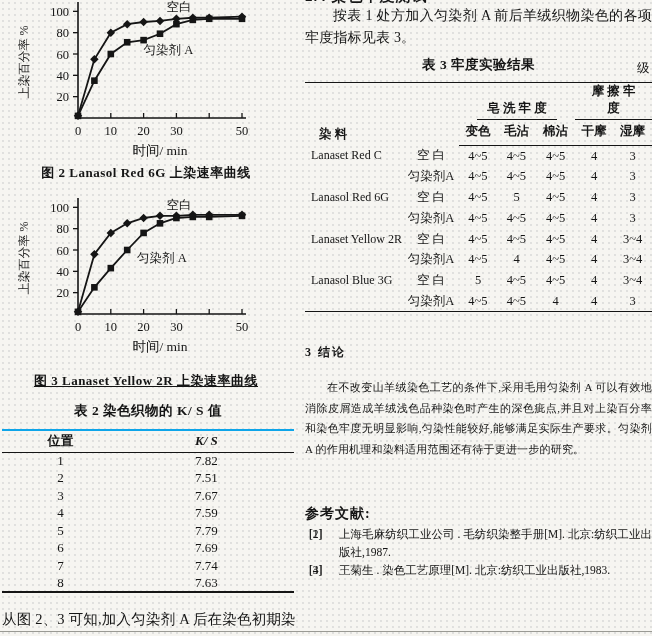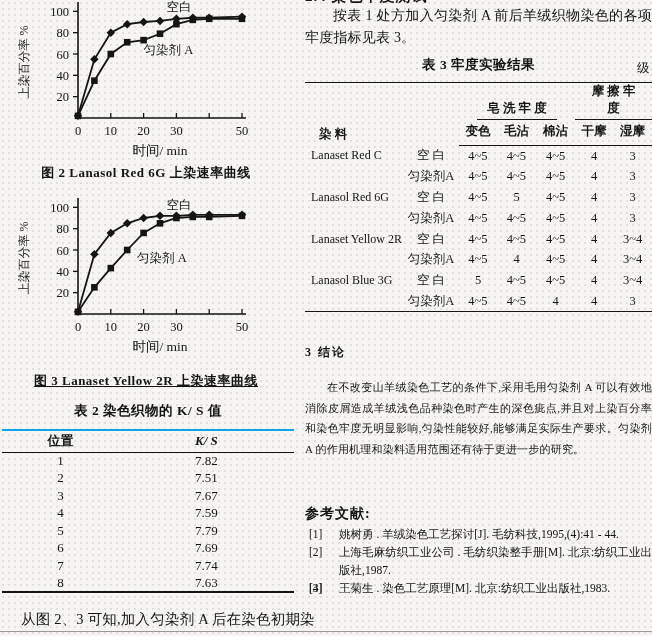--- a/index.html
+++ b/index.html
@@ -28,21 +28,21 @@
 
   
   #t2block { position:absolute; left:2px; top:402px; width:292px; }
   .t2-title { text-align:center; font-size:13.5px; font-weight:bold; letter-spacing:.5px; }
   table { border-collapse:collapse; width:100%; table-layout:fixed; }
   #t2 { margin-top:9px; border-top:2px solid #0ea5e9; border-bottom:2px solid #151515; }
   #t2 th { font-weight:bold; border-bottom:1.3px solid #151515; height:22px; font-size:13px; }
   #t2 td { text-align:center; height:17.5px; font-size:13px; }
   .italic { font-style:italic; }
 
-  .closing-text { position:absolute; left:2px; top:610px; width:300px; font-size:14.5px; letter-spacing:.2px; white-space:nowrap;margin-left:19px; }
+  .closing-text { position:absolute; left:2px; top:610px; width:300px; font-size:14.5px; letter-spacing:.2px; white-space:nowrap; }
 
   
   .cut-heading { position:absolute; left:0; top:0; width:340px; height:5px; overflow:hidden; }
   .cut-heading span { display:block; margin-top:-13px; font-weight:bold; font-size:15px; letter-spacing:1px; }
   .para { font-size:14px; line-height:21.5px; text-align:justify; text-indent:2em; letter-spacing:.2px; }
   #intro-para { position:absolute; left:0; top:5px; width:347px; }
   #t3block { position:absolute; left:0; top:56px; width:347px; }
   .t3-titlebar { position:relative; text-align:center; font-size:13.5px; font-weight:bold; letter-spacing:.5px; }
   .t3-unit { position:absolute; right:2px; top:4px; font-weight:normal; font-size:12.5px; }
   #t3 { margin-top:8px; border-top:1.8px solid #151515; border-bottom:1.8px solid #151515; }
@@ -344,20 +344,20 @@
   </div>
 
 
   <div class="sec-heading">3    结论</div>
 
   <p class="para" id="concl-para">在不改变山羊绒染色工艺的条件下,采用毛用匀染剂 A 可以有效地消除皮屑造成羊绒浅色品种染色时产生的深色疵点,并且对上染百分率和染色牢度无明显影响,匀染性能较好,能够满足实际生产要求。匀染剂 A 的作用机理和染料适用范围还有待于更进一步的研究。</p>
 
   <div class="ref-heading">参考文献:</div>
 
   <ul class="refs">
-      <li><span class="no">[1]</span><span>姚树勇 . 羊绒染色工艺探讨[J]. 毛纺科技,1995,(4):41 - 44.</span></li>
+      <li><span class="no">[1]</span></li>
       <li><span class="no">[2]</span><span>上海毛麻纺织工业公司 . 毛纺织染整手册[M]. 北京:纺织工业出版社,1987.</span></li>
       <li><span class="no">[3]</span></li>
       <li><span class="no">[4]</span><span>王菊生 . 染色工艺原理[M]. 北京:纺织工业出版社,1983.</span></li>
     </ul>
 </div>
 
 <div class="bottom-rule"></div>
 
 </body></html>

